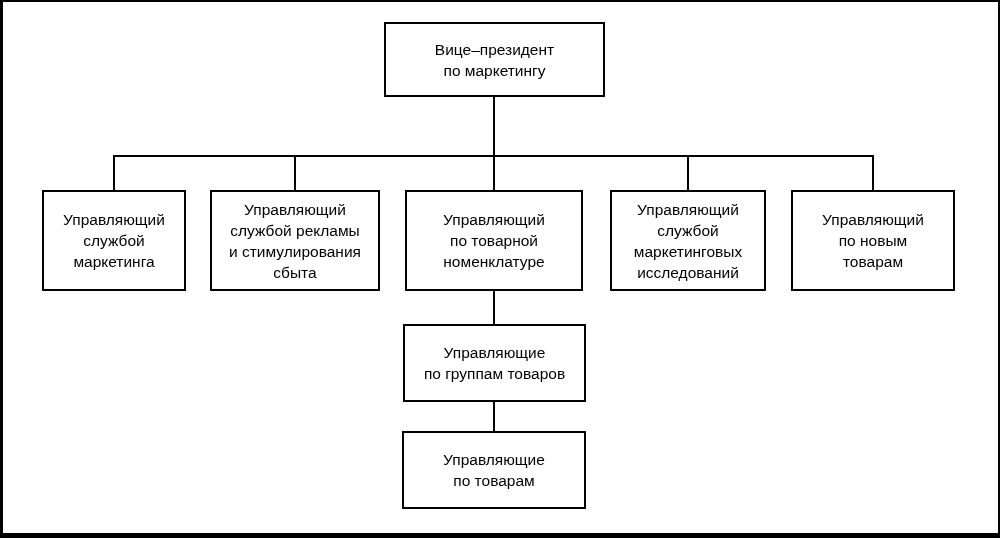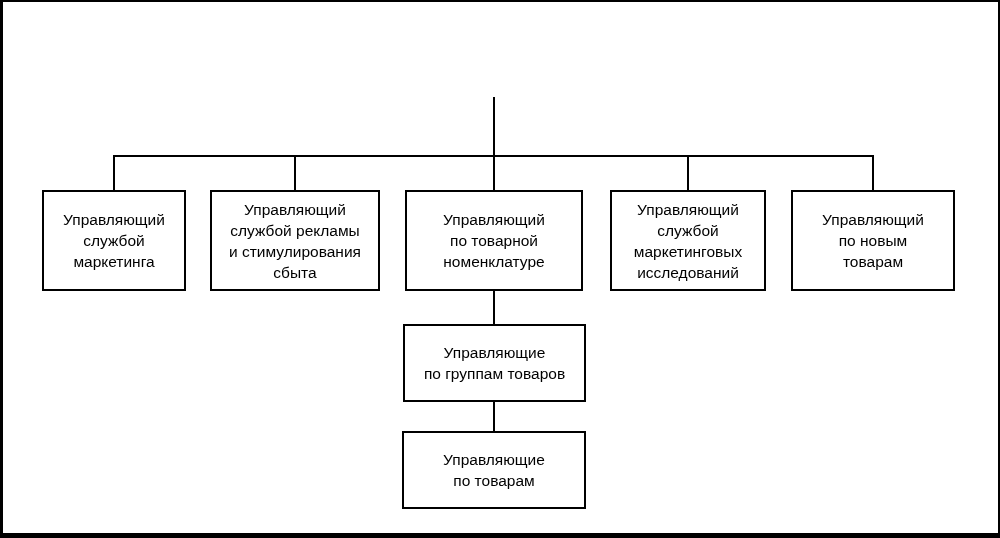--- a/index.html
+++ b/index.html
@@ -38,20 +38,24 @@
   .line {
     position: absolute;
     background: #000000;
   }
 </style>
 </head>
 <body>
 
 <div class="canvas">
 
+  <div class="node" style="left:381px; top:20px; width:221px; height:75px;">
+    <span class="label">Вице–президент
+по маркетингу</span>
+  </div>
 
   <div class="node" style="left:39px; top:188px; width:144px; height:101px;">
     <span class="label">Управляющий
 службой
 маркетинга</span>
   </div>
 
   <div class="node" style="left:207px; top:188px; width:170px; height:101px;">
     <span class="label">Управляющий
 службой рекламы

